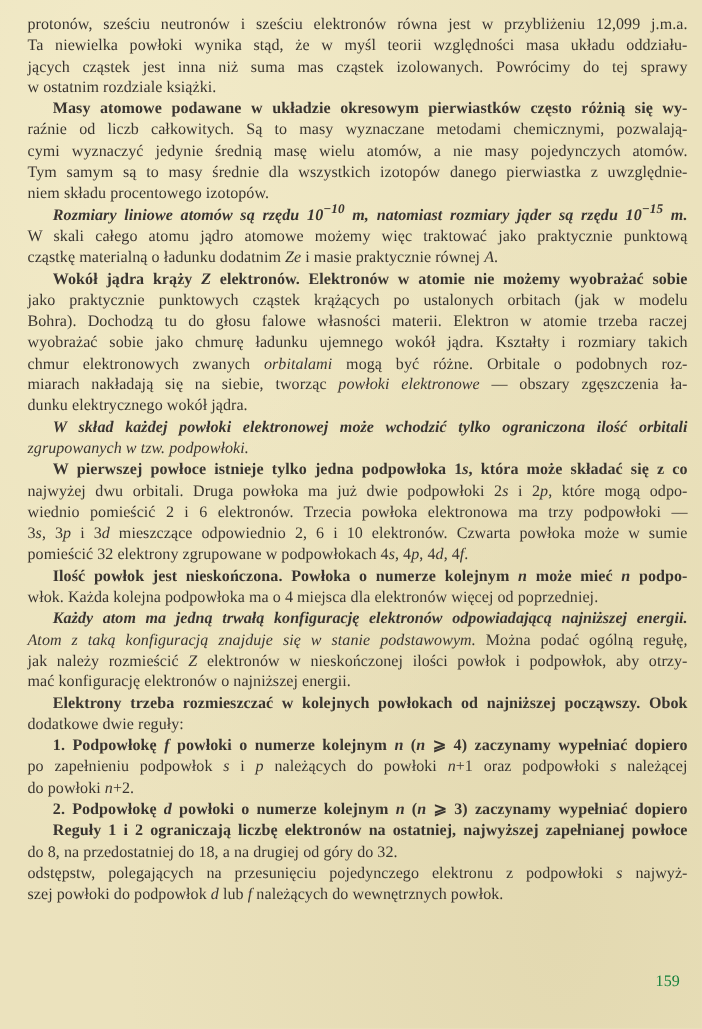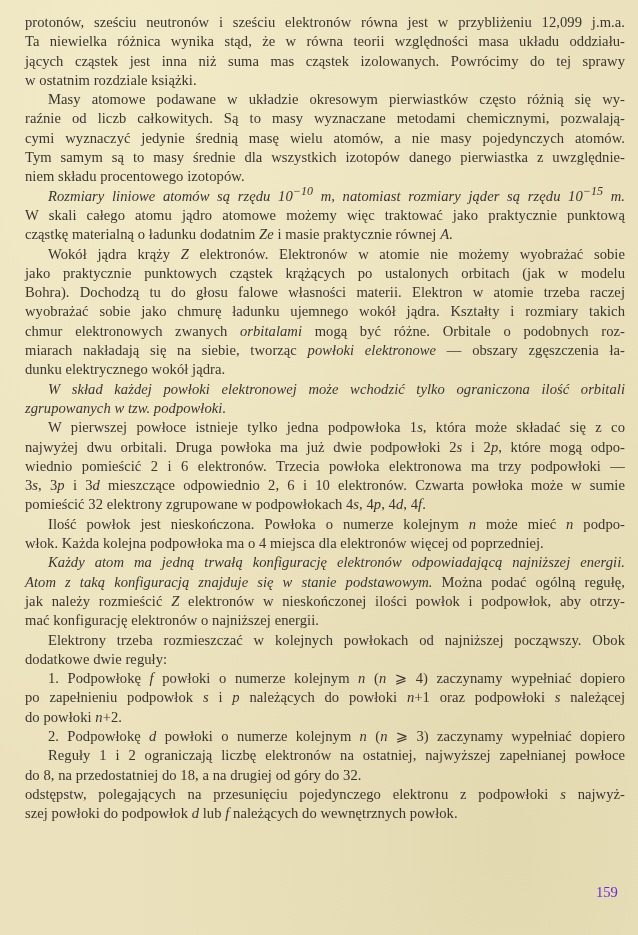--- a/index.html
+++ b/index.html
@@ -33,39 +33,40 @@
       text-align: justify;
       text-align-last: justify;
       letter-spacing: 0.05px;
     }
     .line.last {
       text-align-last: left;
     }
     .line.indent {
       padding-left: 23px;
       box-sizing: border-box;
+      font-weight: bold;
     }
     .it { font-style: italic; }
     sup { font-size: 12px; vertical-align: 6px; line-height: 0; }
     .page-number {
       position: absolute;
       left: 596px;
       top: 884px;
       font-size: 14.6px;
-      color: #6d28d9;
+      color: #15803d;
     }
   </style>
 </head>
 <body>
 
 <div class="page">
 
   <div>
     <span class="line">protonów, sześciu neutronów i sześciu elektronów równa jest w przybliżeniu 12,099 j.m.a.</span>
-    <span class="line">Ta niewielka różnica wynika stąd, że w równa teorii względności masa układu oddziału-</span>
+    <span class="line">Ta niewielka powłoki wynika stąd, że w myśl teorii względności masa układu oddziału-</span>
     <span class="line">jących cząstek jest inna niż suma mas cząstek izolowanych. Powrócimy do tej sprawy</span>
     <span class="line last">w ostatnim rozdziale książki.</span>
   </div>
 
   <div>
     <span class="line indent">Masy atomowe podawane w układzie okresowym pierwiastków często różnią się wy-</span>
     <span class="line">raźnie od liczb całkowitych. Są to masy wyznaczane metodami chemicznymi, pozwalają-</span>
     <span class="line">cymi wyznaczyć jedynie średnią masę wielu atomów, a nie masy pojedynczych atomów.</span>
     <span class="line">Tym samym są to masy średnie dla wszystkich izotopów danego pierwiastka z uwzględnie-</span>
     <span class="line last">niem składu procentowego izotopów.</span>

